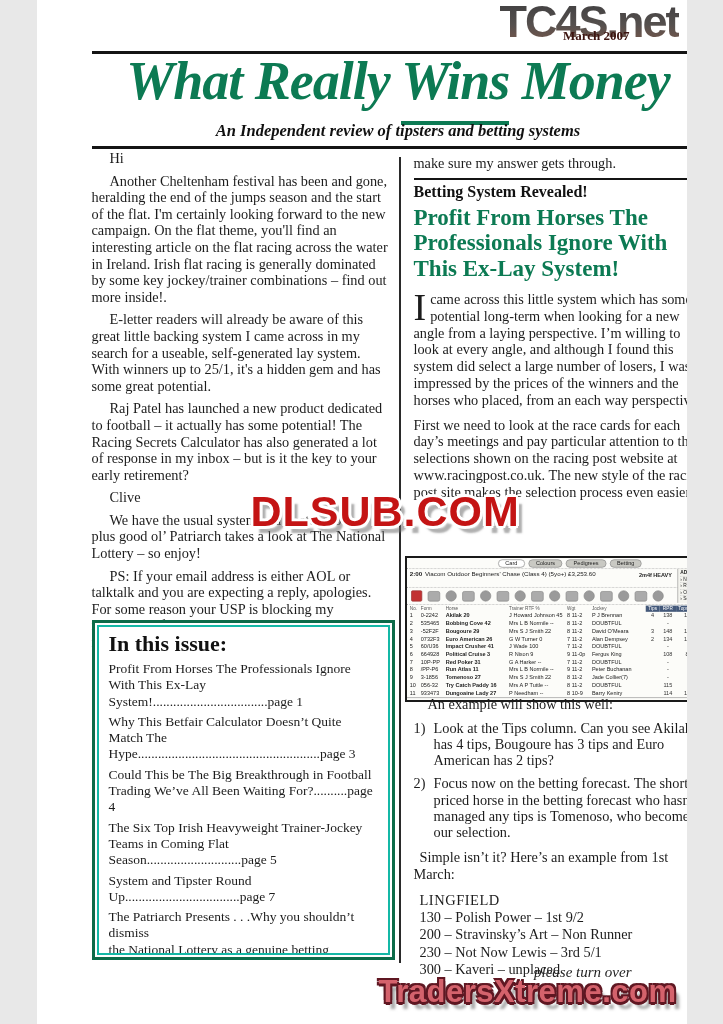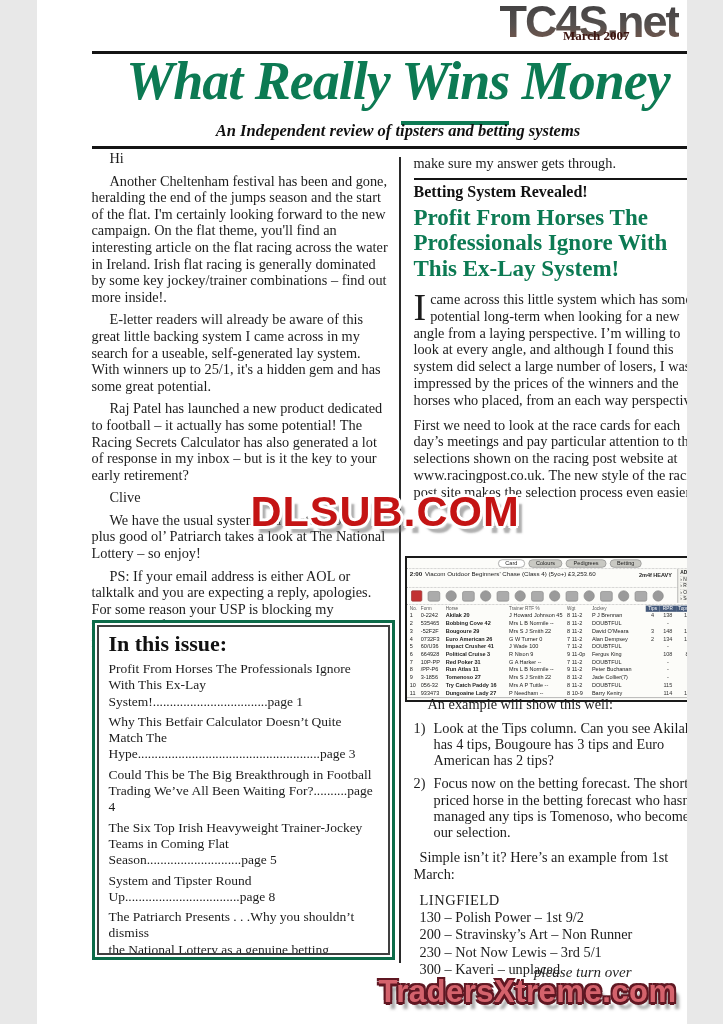--- a/index.html
+++ b/index.html
@@ -24,21 +24,21 @@
 
   .col-divider{position:absolute;left:362px;top:157px;width:2px;height:806px;background:#2a2a2a;}
 
   
   .left-col{position:absolute;left:55px;top:150px;width:298px;font-size:14.3px;line-height:16.6px;}
   .para{margin:0 0 6px 0;text-indent:18px;}
 
   
   .toc{position:absolute;left:55px;top:620px;width:303px;height:340px;box-sizing:border-box;
        border:3px solid #0c6b49;padding:2px;background:#fff;}
-  .toc-inner{border:2px solid #404040;height:100%;box-sizing:border-box;padding:4px 10px 2px 10px;overflow:hidden;}
+  .toc-inner{border:2px solid #14b8a6;height:100%;box-sizing:border-box;padding:4px 10px 2px 10px;overflow:hidden;}
   .toc-heading{font-size:22px;font-weight:bold;margin:0 0 4px 0;color:#111;}
   .toc-item{font-size:13.5px;line-height:16.3px;margin:0 0 4px 0;white-space:pre-line;}
 
   
   .right-col{position:absolute;left:377px;top:155px;width:292px;font-size:14.3px;line-height:16.8px;}
   .cont{margin:0;}
   .rule-art{margin:6px 0 4px 0;height:2px;background:#141414;}
   .kicker{font-size:16px;font-weight:bold;color:#111;}
   .headline{margin:4px 0 0 0;font-size:23px;line-height:25.5px;font-weight:bold;color:#0c7a53;}
   .intro{margin:10px 0 0 0;}
@@ -131,21 +131,21 @@
     <div class="toc-inner">
       <div class="toc-heading">In this issue:</div>
       <div class="toc-item">Profit From Horses The Professionals Ignore
 With This Ex-Lay System!..................................page 1</div>
         <div class="toc-item">Why This Betfair Calculator Doesn’t Quite
 Match The Hype......................................................page 3</div>
         <div class="toc-item">Could This be The Big Breakthrough in Football
 Trading We’ve All Been Waiting For?..........page 4</div>
         <div class="toc-item">The Six Top Irish Heavyweight Trainer-Jockey
 Teams in Coming Flat Season............................page 5</div>
-        <div class="toc-item">System and Tipster Round Up..................................page 8</div>
+        <div class="toc-item">System and Tipster Round Up..................................page 7</div>
         <div class="toc-item">The Patriarch Presents . . .Why you shouldn’t dismiss
 the National Lottery as a genuine betting opportunity
 .............................................................................page 9</div>
     </div>
   </div>
 
   <div class="right-col">
     <p class="cont">make sure my answer gets through.</p>
     <div class="rule-art"></div>
     <div class="kicker">Betting System Revealed!</div>

